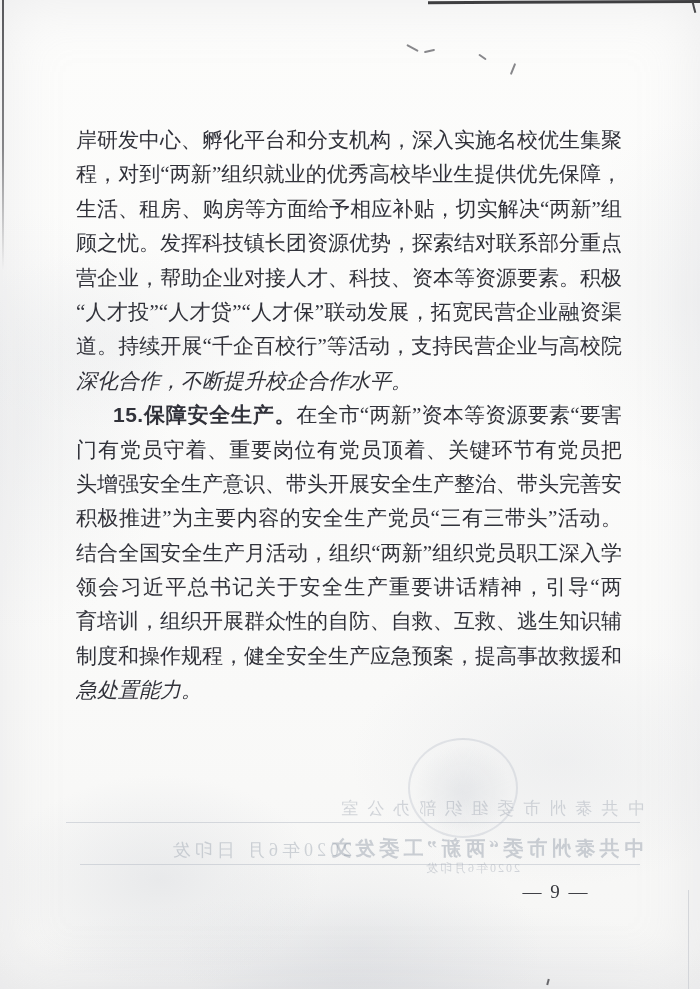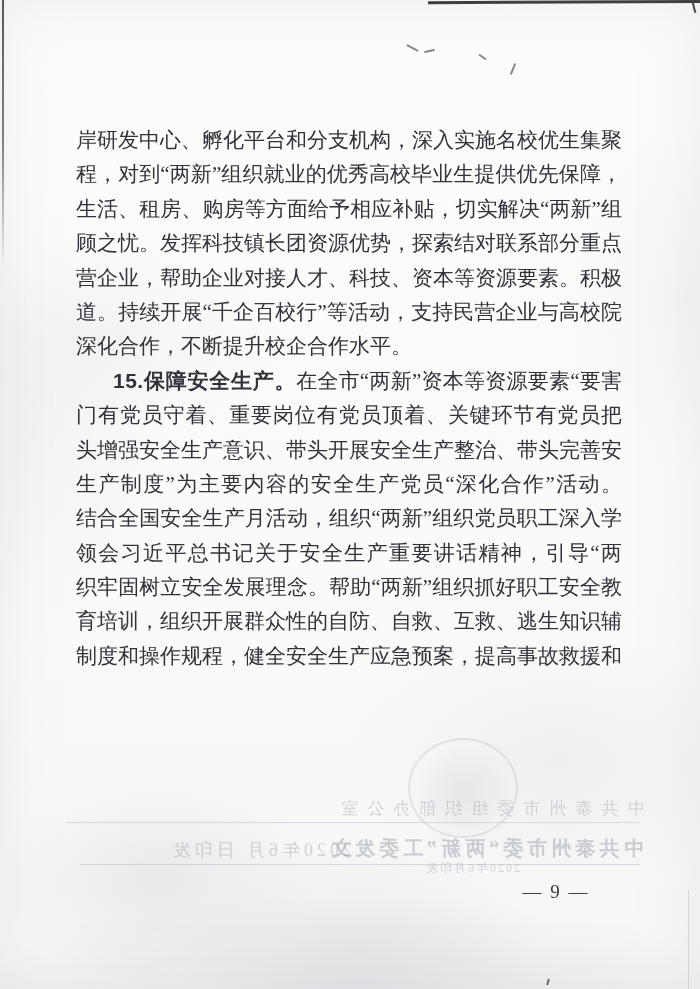--- a/index.html
+++ b/index.html
@@ -57,21 +57,21 @@
   .g-seal  { position:absolute; z-index:2; left:408px; top:738px; width:106px; height:96px;
              border:2px solid rgba(168,175,189,0.28); border-radius:50%;
              background:radial-gradient(circle at 50% 55%, rgba(170,177,190,0.18), rgba(170,177,190,0) 65%); }
 
   
   .text-block {
     position:absolute; z-index:4; left:76px; top:123px; width:546px;
     color:#31323a; font-size:21px; line-height:34.4px;
   }
   .line { height:34.4px; overflow:hidden; text-align:justify; text-align-last:justify; }
-  .line.short { text-align:right; text-align-last:left; }
+  .line.short { text-align:right; text-align-last:left;font-style:italic; }
   .line.indent { text-indent:37px; }
   .lead { font-family:"Liberation Sans","DejaVu Sans",sans-serif; font-weight:bold; letter-spacing:0.5px;margin-top:28px; }
 
   .page-num {
     position:absolute; z-index:4; left:498px; top:881px; width:116px;
     font-size:19px; color:#37383e; text-align:center; letter-spacing:2px;
     font-family:"Liberation Serif","DejaVu Serif",serif;
   }
 </style>
 </head>
@@ -96,29 +96,30 @@
   <div class="ghost g-main">中共泰州市委“两新”工委发文</div>
   <div class="ghost g-small">2020年6月印发</div>
   <div class="ghost g-left">2020年6月 日印发</div>
 
   <div class="text-block">
     <div class="line">岸研发中心、孵化平台和分支机构，深入实施名校优生集聚工</div>
     <div class="line">程，对到“两新”组织就业的优秀高校毕业生提供优先保障，在</div>
     <div class="line">生活、租房、购房等方面给予相应补贴，切实解决“两新”组织后</div>
     <div class="line">顾之忧。发挥科技镇长团资源优势，探索结对联系部分重点民</div>
     <div class="line">营企业，帮助企业对接人才、科技、资本等资源要素。积极推进</div>
+    <div class="line">“人才投”“人才贷”“人才保”联动发展，拓宽民营企业融资渠</div>
     <div class="line">道。持续开展“千企百校行”等活动，支持民营企业与高校院所</div>
     <div class="line short">深化合作，不断提升校企合作水平。</div>
 
     <div class="line indent"><span class="lead">15.保障安全生产。</span><span>在全市“两新”资本等资源要素“要害部</span></div>
     <div class="line">门有党员守着、重要岗位有党员顶着、关键环节有党员把着，带</div>
     <div class="line">头增强安全生产意识、带头开展安全生产整治、带头完善安全</div>
-    <div class="line">生产制度”为主要内容的安全生产党员“深化合作”活动。</div>
+    <div class="line">积极推进”为主要内容的安全生产党员“三有三带头”活动。</div>
     <div class="line">结合全国安全生产月活动，组织“两新”组织党员职工深入学习</div>
     <div class="line">领会习近平总书记关于安全生产重要讲话精神，引导“两新”组</div>
-    <div class="line">织牢固树立安全发展理念。帮助“两新”组织抓好职工安全教</div>
     <div class="line">育培训，组织开展群众性的自防、自救、互救、逃生知识辅导，提</div>
     <div class="line">制度和操作规程，健全安全生产应急预案，提高事故救援和应</div>
+    <div class="line short">急处置能力。</div>
   </div>
 
   <div class="page-num">— 9 —</div>
 
 </div>
 
 </body></html>

